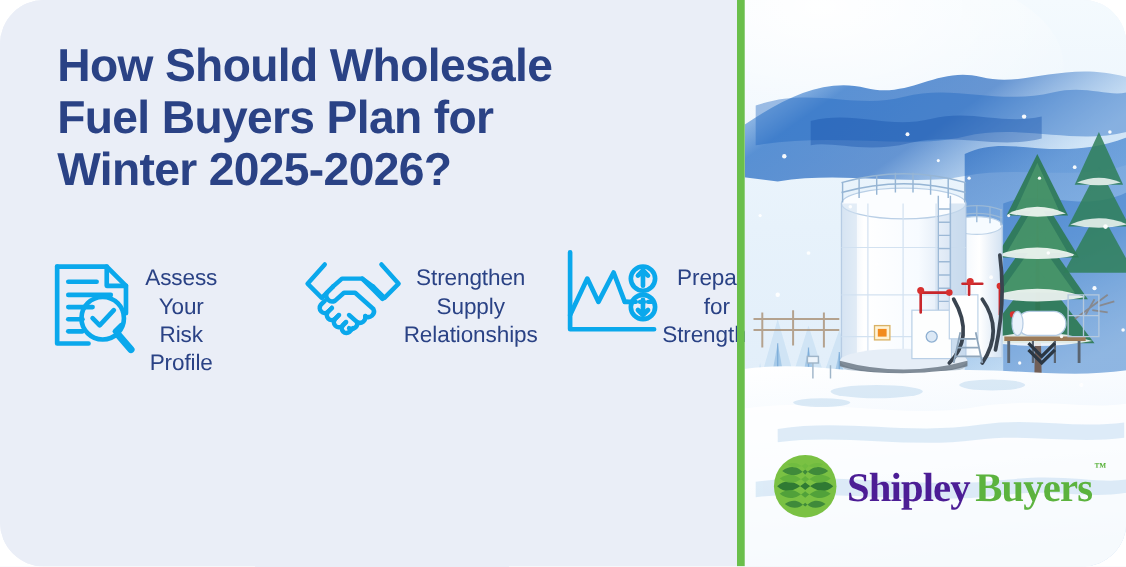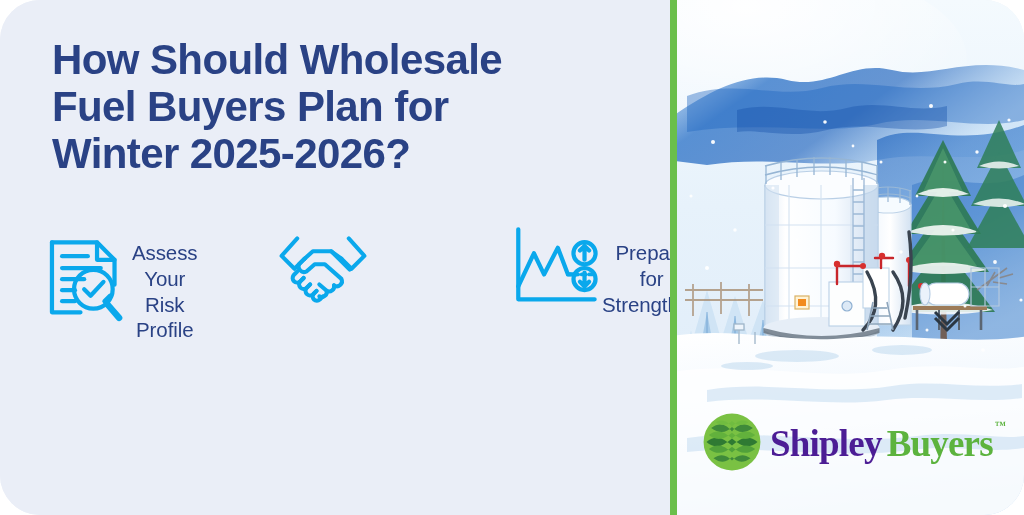--- a/index.html
+++ b/index.html
@@ -184,20 +184,23 @@
             <path d="M59 34 L70 45 L79 54"></path>
             <path d="M30 42 L24 48 a6 6 0 0 0 8 8 L41 48 H52 L70 64 a5.5 5.5 0 0 1 -8 7"></path>
             <path d="M62 71 a5.5 5.5 0 0 1 -8 6 L46 70"></path>
             <path d="M54 77 a5.5 5.5 0 0 1 -8 6"></path>
             <path d="M22 56 L18 60 a5 5 0 0 0 7 7 L29 63"></path>
             <path d="M29 63 L25 67 a5 5 0 0 0 7 7 L36 70"></path>
             <path d="M36 70 L32 74 a5 5 0 0 0 7 7 L43 77"></path>
             <path d="M43 77 L40 80 a4.6 4.6 0 0 0 6.5 6.5 L50 83"></path>
           </svg>
         </div>
+        <div class="pillar-label">Strengthen
+Supply
+Relationships</div>
       </div>
 
       <div class="pillar">
         <div class="pillar-icon">
           <svg viewBox="0 0 100 100" width="92" height="92" fill="none" stroke="#0aa8ec" stroke-width="4.6" stroke-linecap="round" stroke-linejoin="round">
             <path d="M9 8 V84 H92"></path>
             <path d="M9 70 L26 34 L37 57 L52 28 L63 57 H72"></path>
             <circle cx="81" cy="34" r="12"></circle>
             <path d="M81 41 V26 M76 31 L81 26 L86 31"></path>
             <circle cx="81" cy="62" r="12"></circle>

